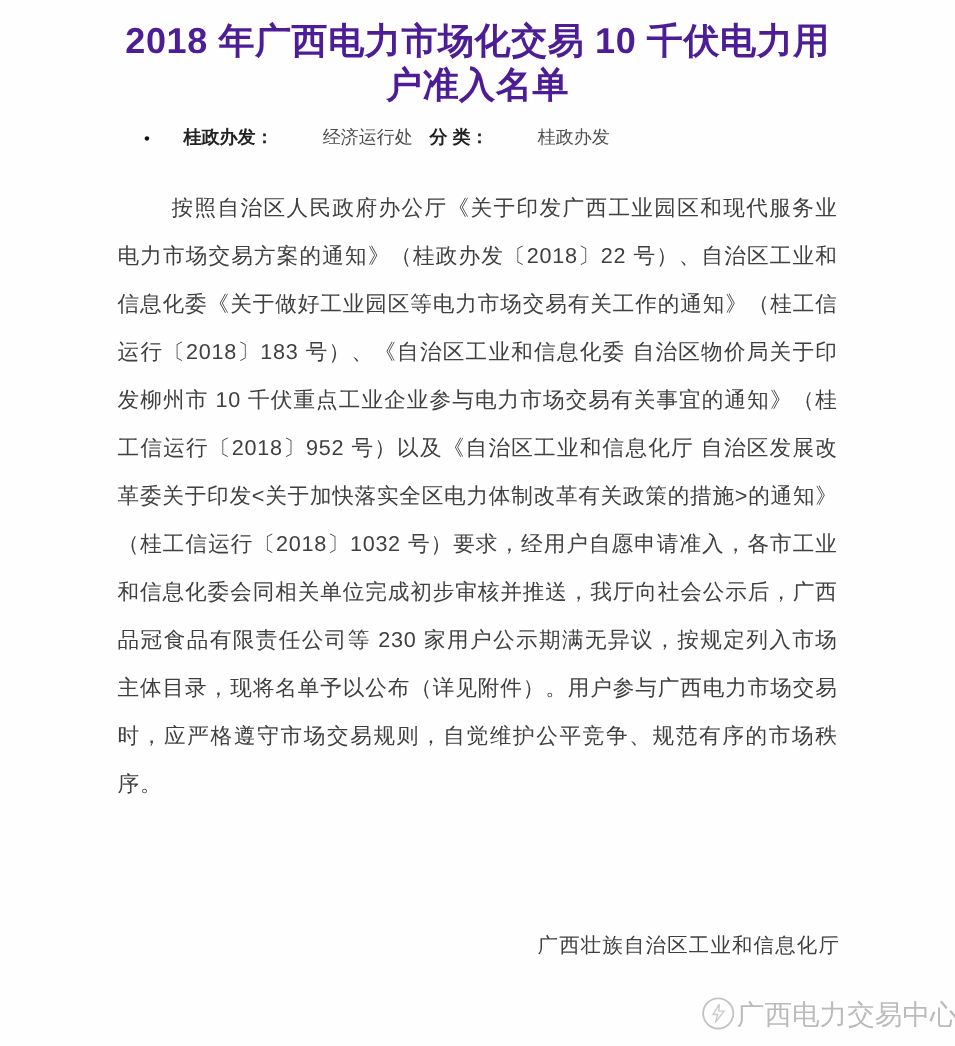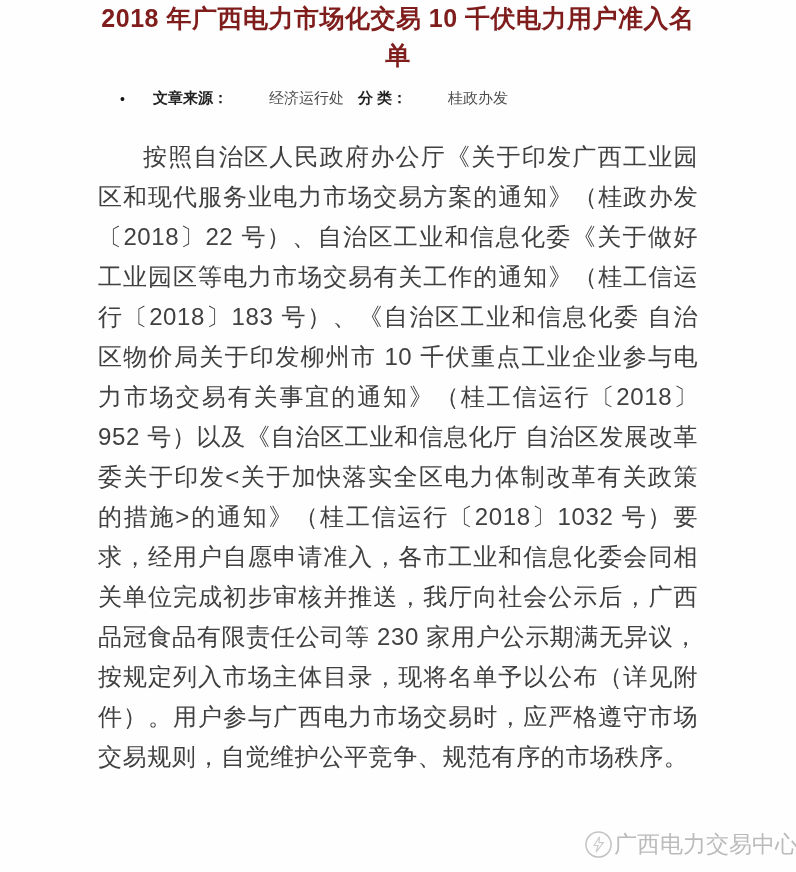--- a/index.html
+++ b/index.html
@@ -14,25 +14,25 @@
     height: 872px;
     background: #fefefe;
     overflow: hidden;
   }
   .content {
     width: 600px;
     margin-left: 98px;
   }
   
   .doc-title {
-    padding-top: 0;
+    padding-top: 16px;
     text-align: center;
-    font-size: 25px;
+    font-size: 30px;
     font-weight: bold;
-    color: #7f1d1d;
+    color: #4c1d95;
     line-height: 37px;
     letter-spacing: 0.5px;
   }
   
   .meta-line {
     margin-top: 15px;
     display: flex;
     align-items: center;
     font-size: 15px;
     color: #4a4a4a;
@@ -45,21 +45,21 @@
   }
   .meta-label {
     font-weight: bold;
     color: #222222;
   }
   .meta-value { color: #4d4d4d; margin-left: 41px; }
   .meta-gap { width: 14px; display: inline-block; }
   
   .body-paragraph {
     margin-top: 29px;
-    font-size: 24px;
+    font-size: 18px;
     line-height: 40px;
     color: #404040;
     text-align: justify;
     text-indent: 45px;
     letter-spacing: 0.6px;
   }
   
   .signature-org {
     position: absolute;
     top: 776px;
@@ -110,31 +110,32 @@
 <div class="page">
 
   <div class="content">
 
     <div class="doc-title">
       <div>2018 年广西电力市场化交易 10 千伏电力用户准入名单</div>
     </div>
 
     <div class="meta-line">
       <span class="meta-bullet">•</span>
-      <span class="meta-label">文章来源：</span>
+      <span class="meta-label">桂政办发：</span>
       <span class="meta-value">经济运行处</span>
       <span class="meta-gap"></span>
       <span class="meta-label">分 类：</span>
       <span class="meta-value">桂政办发</span>
     </div>
 
     <div class="body-paragraph">按照自治区人民政府办公厅《关于印发广西工业园区和现代服务业电力市场交易方案的通知》（桂政办发〔2018〕22 号）、自治区工业和信息化委《关于做好工业园区等电力市场交易有关工作的通知》（桂工信运行〔2018〕183 号）、《自治区工业和信息化委 自治区物价局关于印发柳州市 10 千伏重点工业企业参与电力市场交易有关事宜的通知》（桂工信运行〔2018〕952 号）以及《自治区工业和信息化厅 自治区发展改革委关于印发&lt;关于加快落实全区电力体制改革有关政策的措施&gt;的通知》（桂工信运行〔2018〕1032 号）要求，经用户自愿申请准入，各市工业和信息化委会同相关单位完成初步审核并推送，我厅向社会公示后，广西品冠食品有限责任公司等 230 家用户公示期满无异议，按规定列入市场主体目录，现将名单予以公布（详见附件）。用户参与广西电力市场交易时，应严格遵守市场交易规则，自觉维护公平竞争、规范有序的市场秩序。</div>
 
   </div>
 
+  <div class="signature-org">广西壮族自治区工业和信息化厅</div>
 
 
   <div class="watermark">
     <span>
       <svg class="watermark-logo" viewBox="0 0 30 30" xmlns="http://www.w3.org/2000/svg">
         <circle cx="15" cy="15" r="13" fill="none" stroke="#bcbcbc" stroke-width="1.6"></circle>
         <path d="M16 7 L10.5 16 L14.5 16 L12.5 23 L20 13 L15.5 13 Z" fill="none" stroke="#c4c4c4" stroke-width="1.2"></path>
       </svg>
     </span>
     <span class="watermark-text">广西电力交易中心</span>

